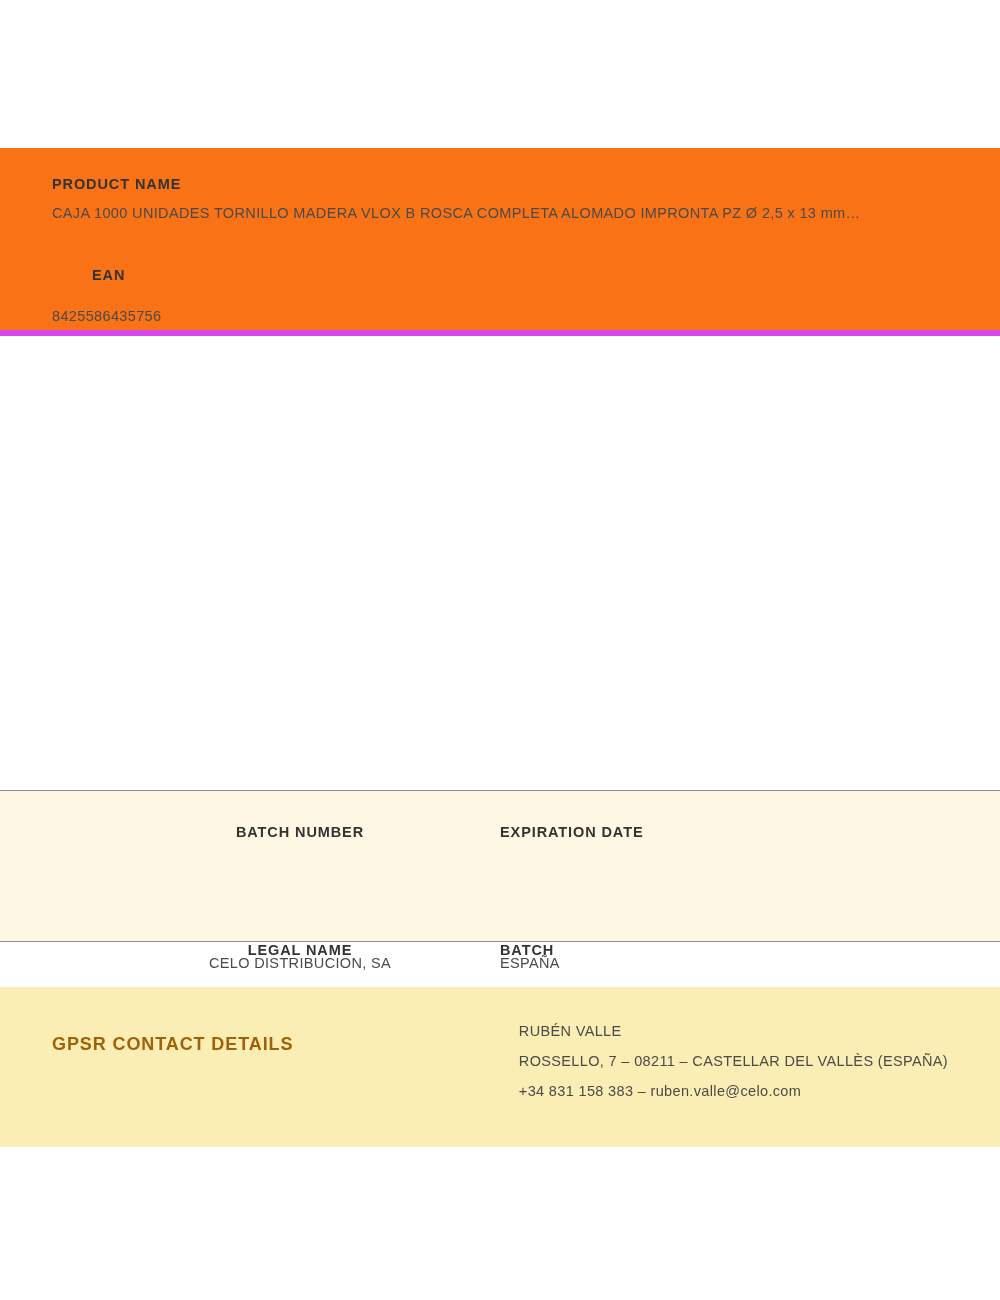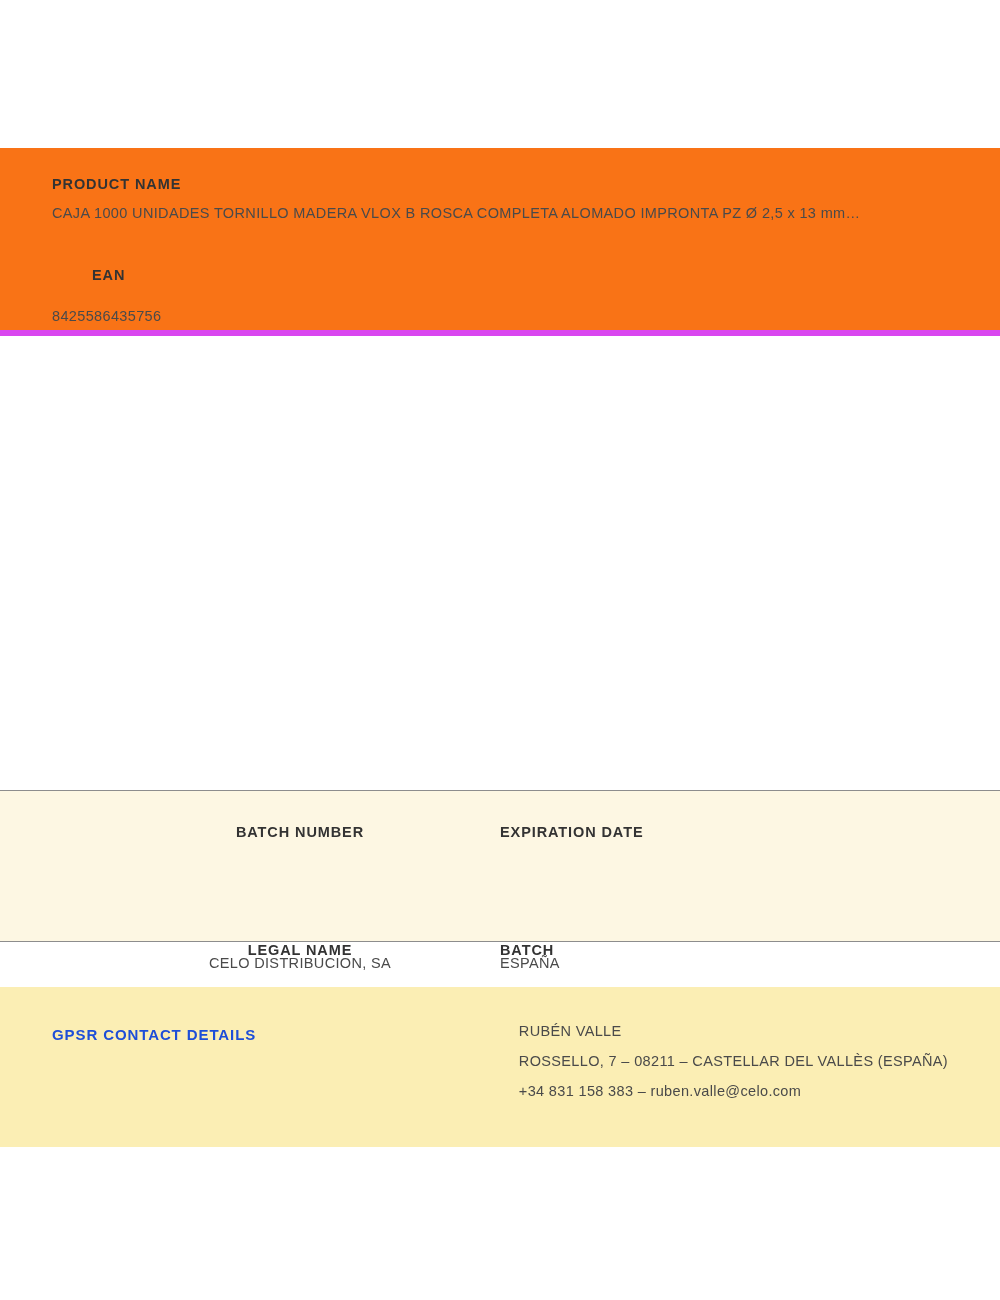--- a/index.html
+++ b/index.html
@@ -134,25 +134,25 @@
     top: 987px;
     width: 1000px;
     height: 160px;
     background: #fbeeb4;
     box-sizing: border-box;
   }
 
   .gpsr-label {
     position: absolute;
     left: 52px;
-    top: 39px;
-    font-size: 15px;
+    top: 47px;
+    font-size: 18px;
     font-weight: bold;
     letter-spacing: 0.9px;
-    color: #1d4ed8;
+    color: #a16207;
   }
 
   .gpsr-lines {
     position: absolute;
     right: 52px;
     top: 29px;
     text-align: left;
     font-size: 14.5px;
     letter-spacing: 0.35px;
     color: #4a4a4a;

